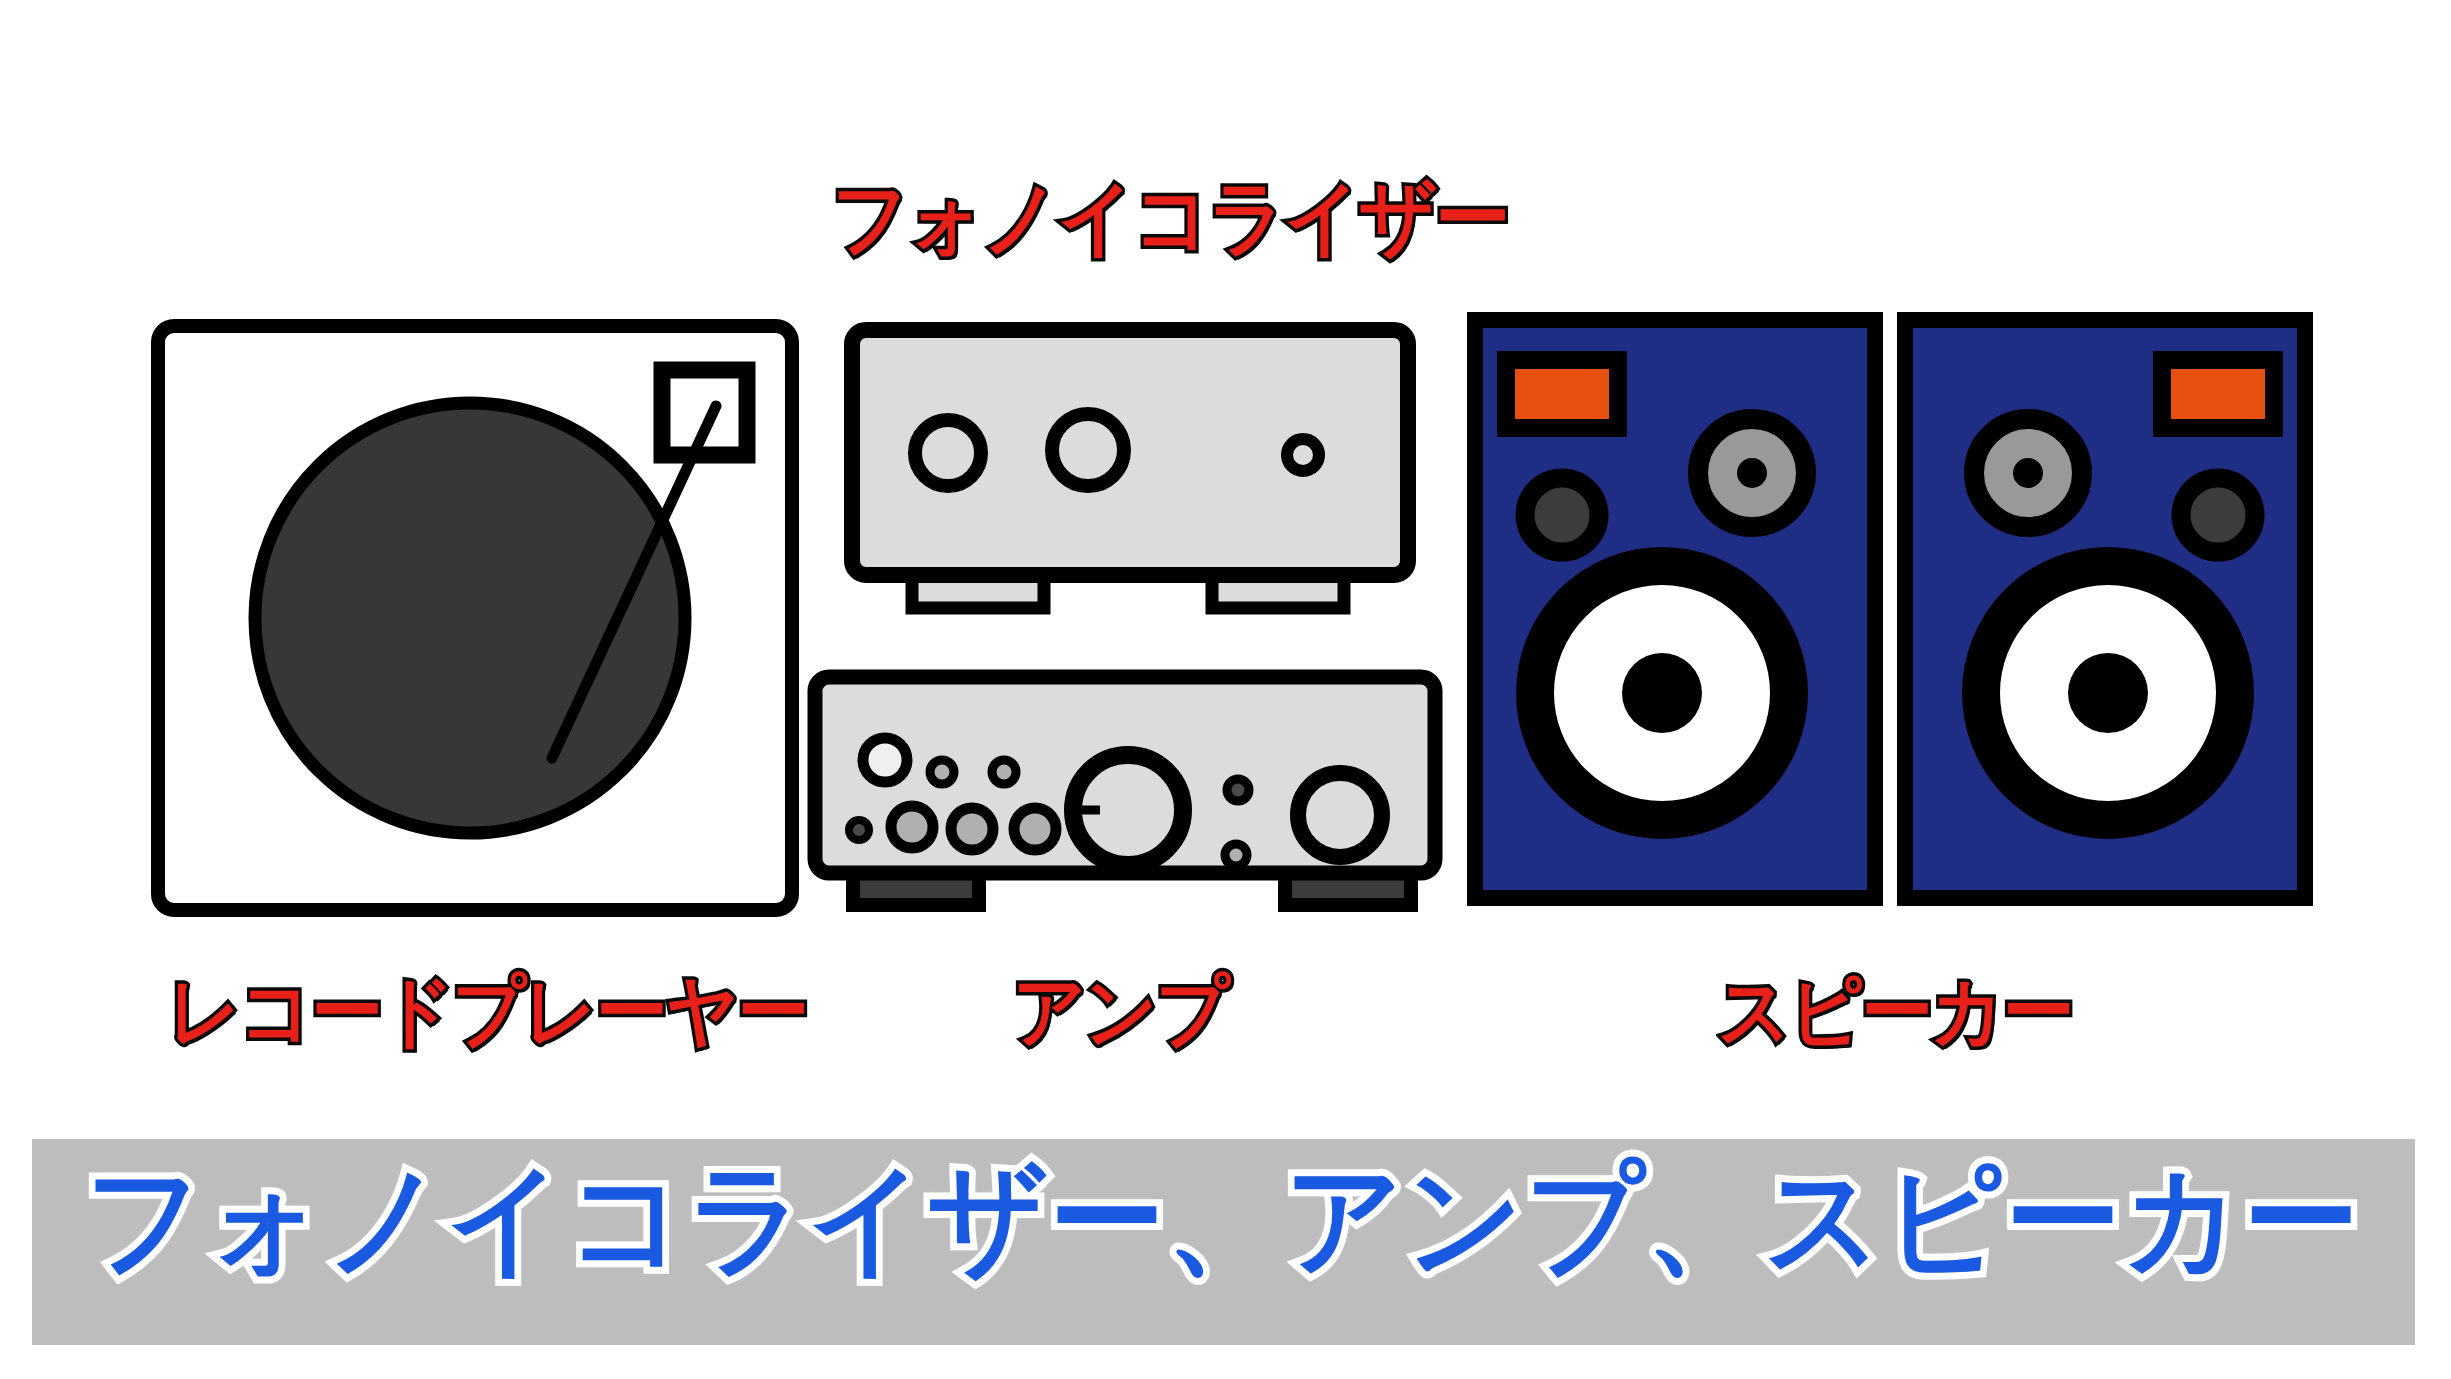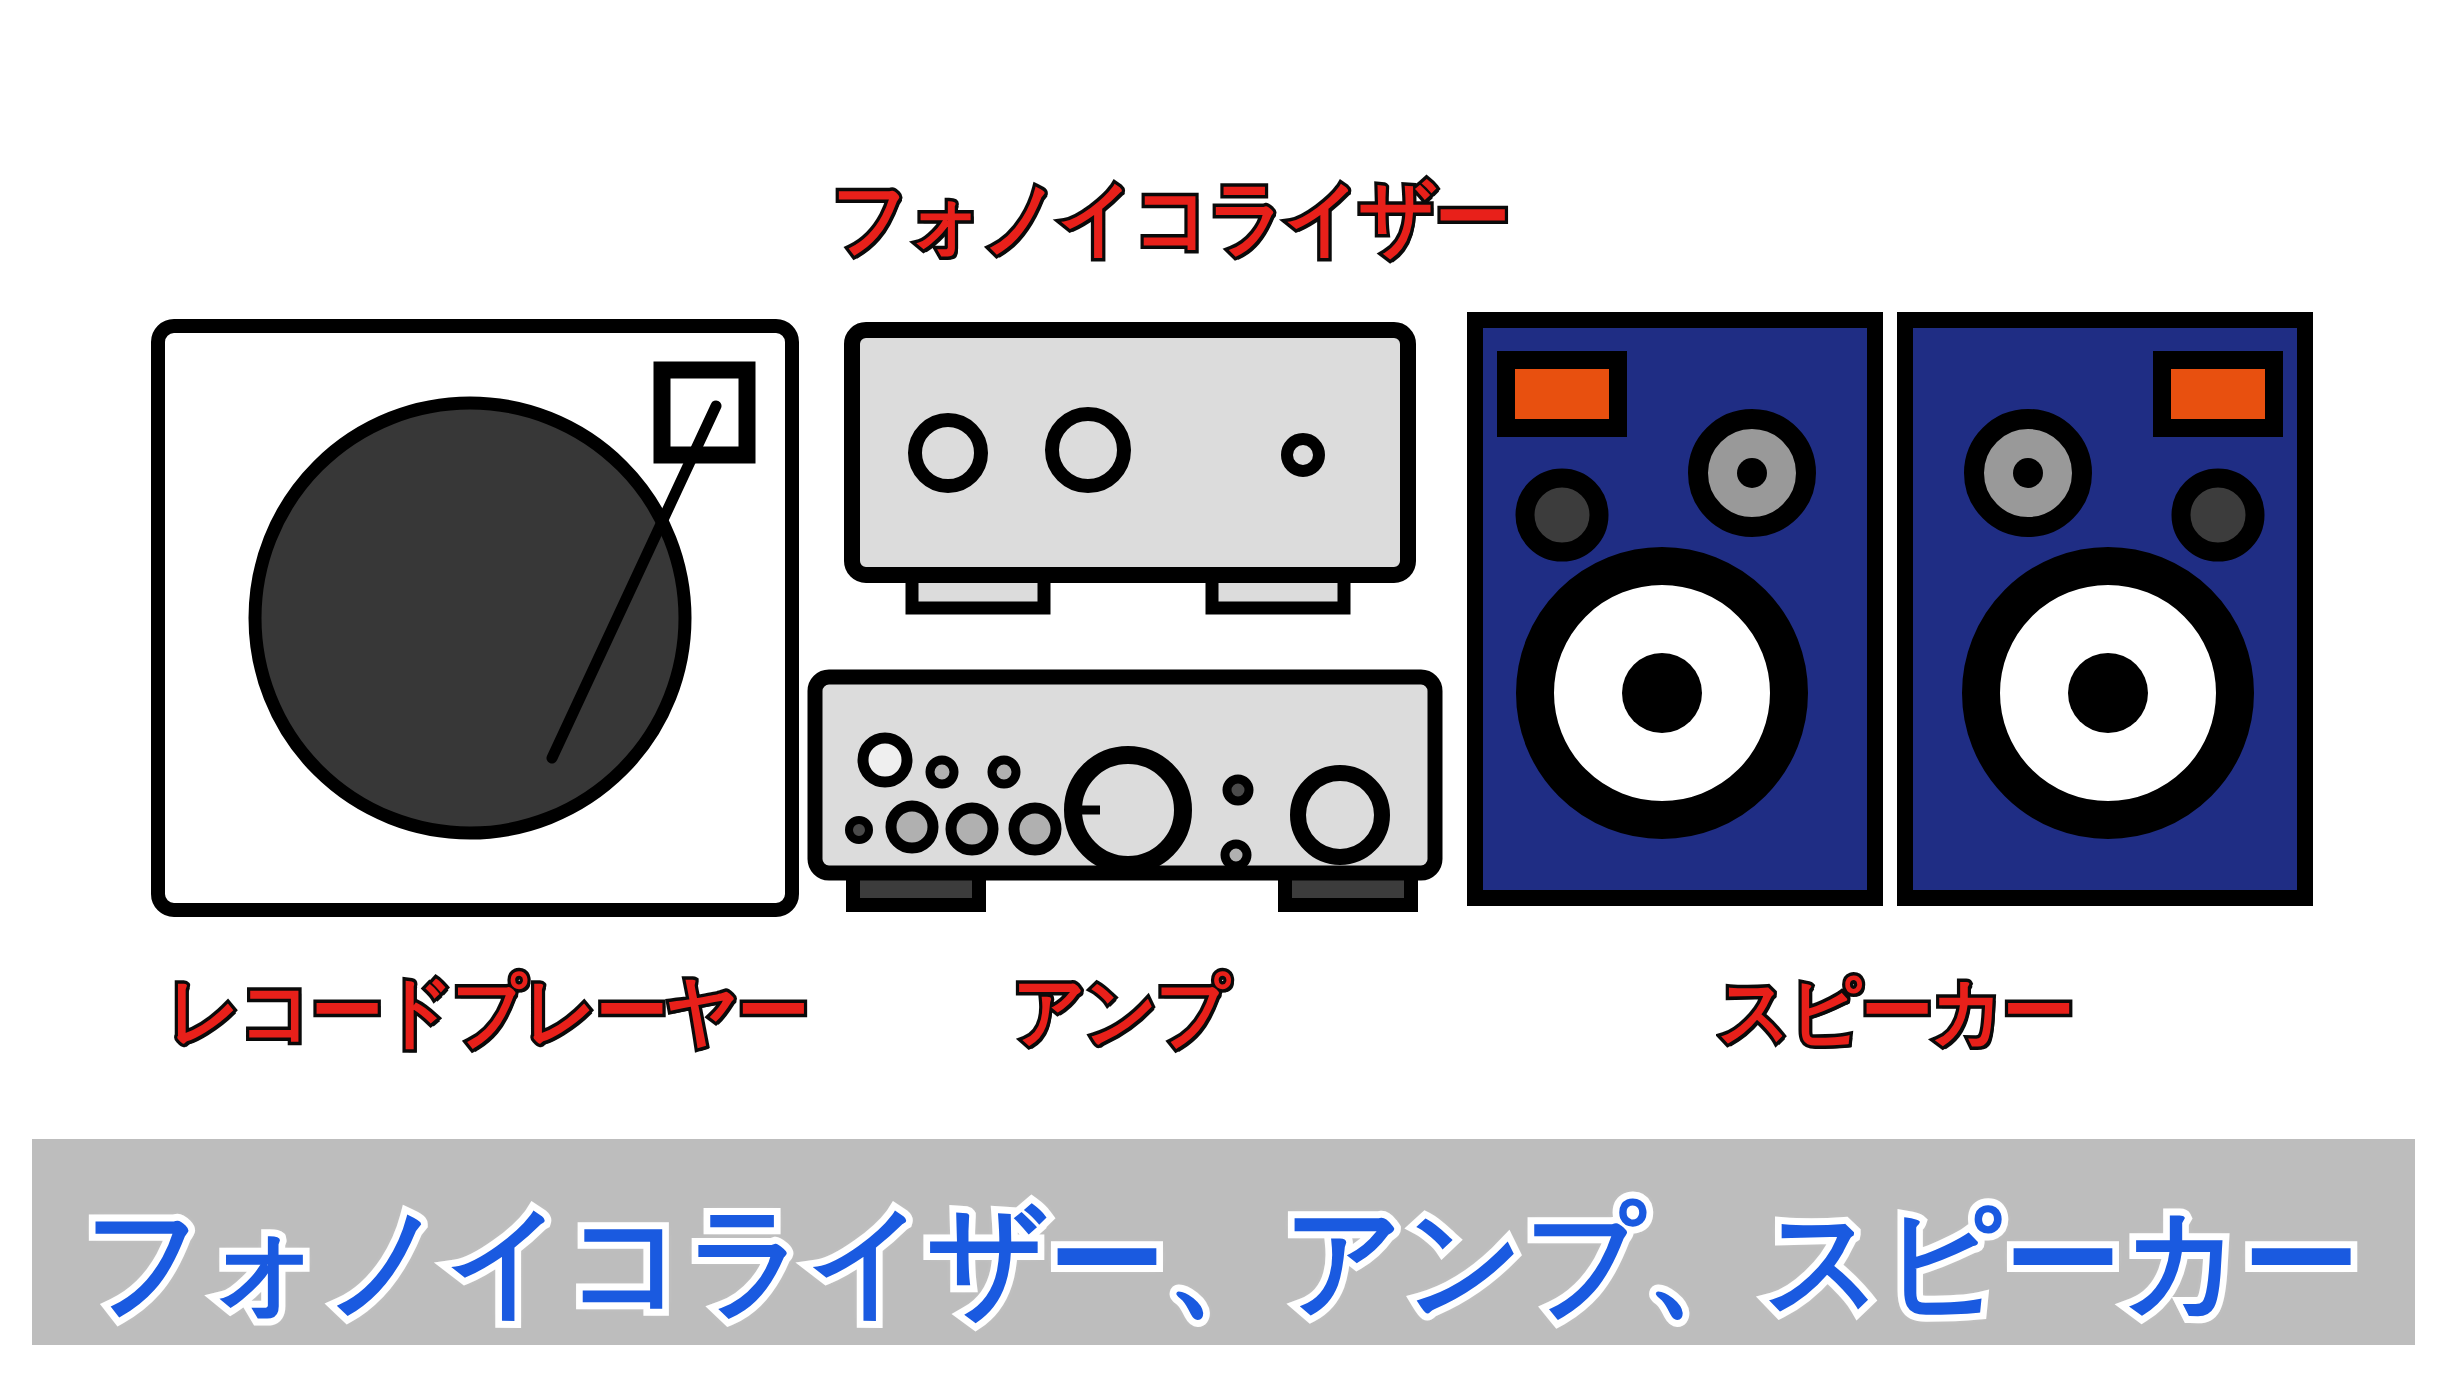--- a/index.html
+++ b/index.html
@@ -64,21 +64,21 @@
 
   
   #caption-banner {
     position: absolute;
     left: 32px;
     top: 1139px;
     width: 2383px;
     height: 206px;
     background: #BDBDBD;
     display: flex;
-    align-items: flex-end;
+    align-items: flex-start;
     justify-content: center;
   }
   #caption-text {
     font-family: "DejaVu Sans", sans-serif;
     font-weight: bold;
     font-size: 122px;
     color: #1A5AE0;
     white-space: nowrap;
     letter-spacing: 2px;
     -webkit-text-stroke: 14px #ffffff;

